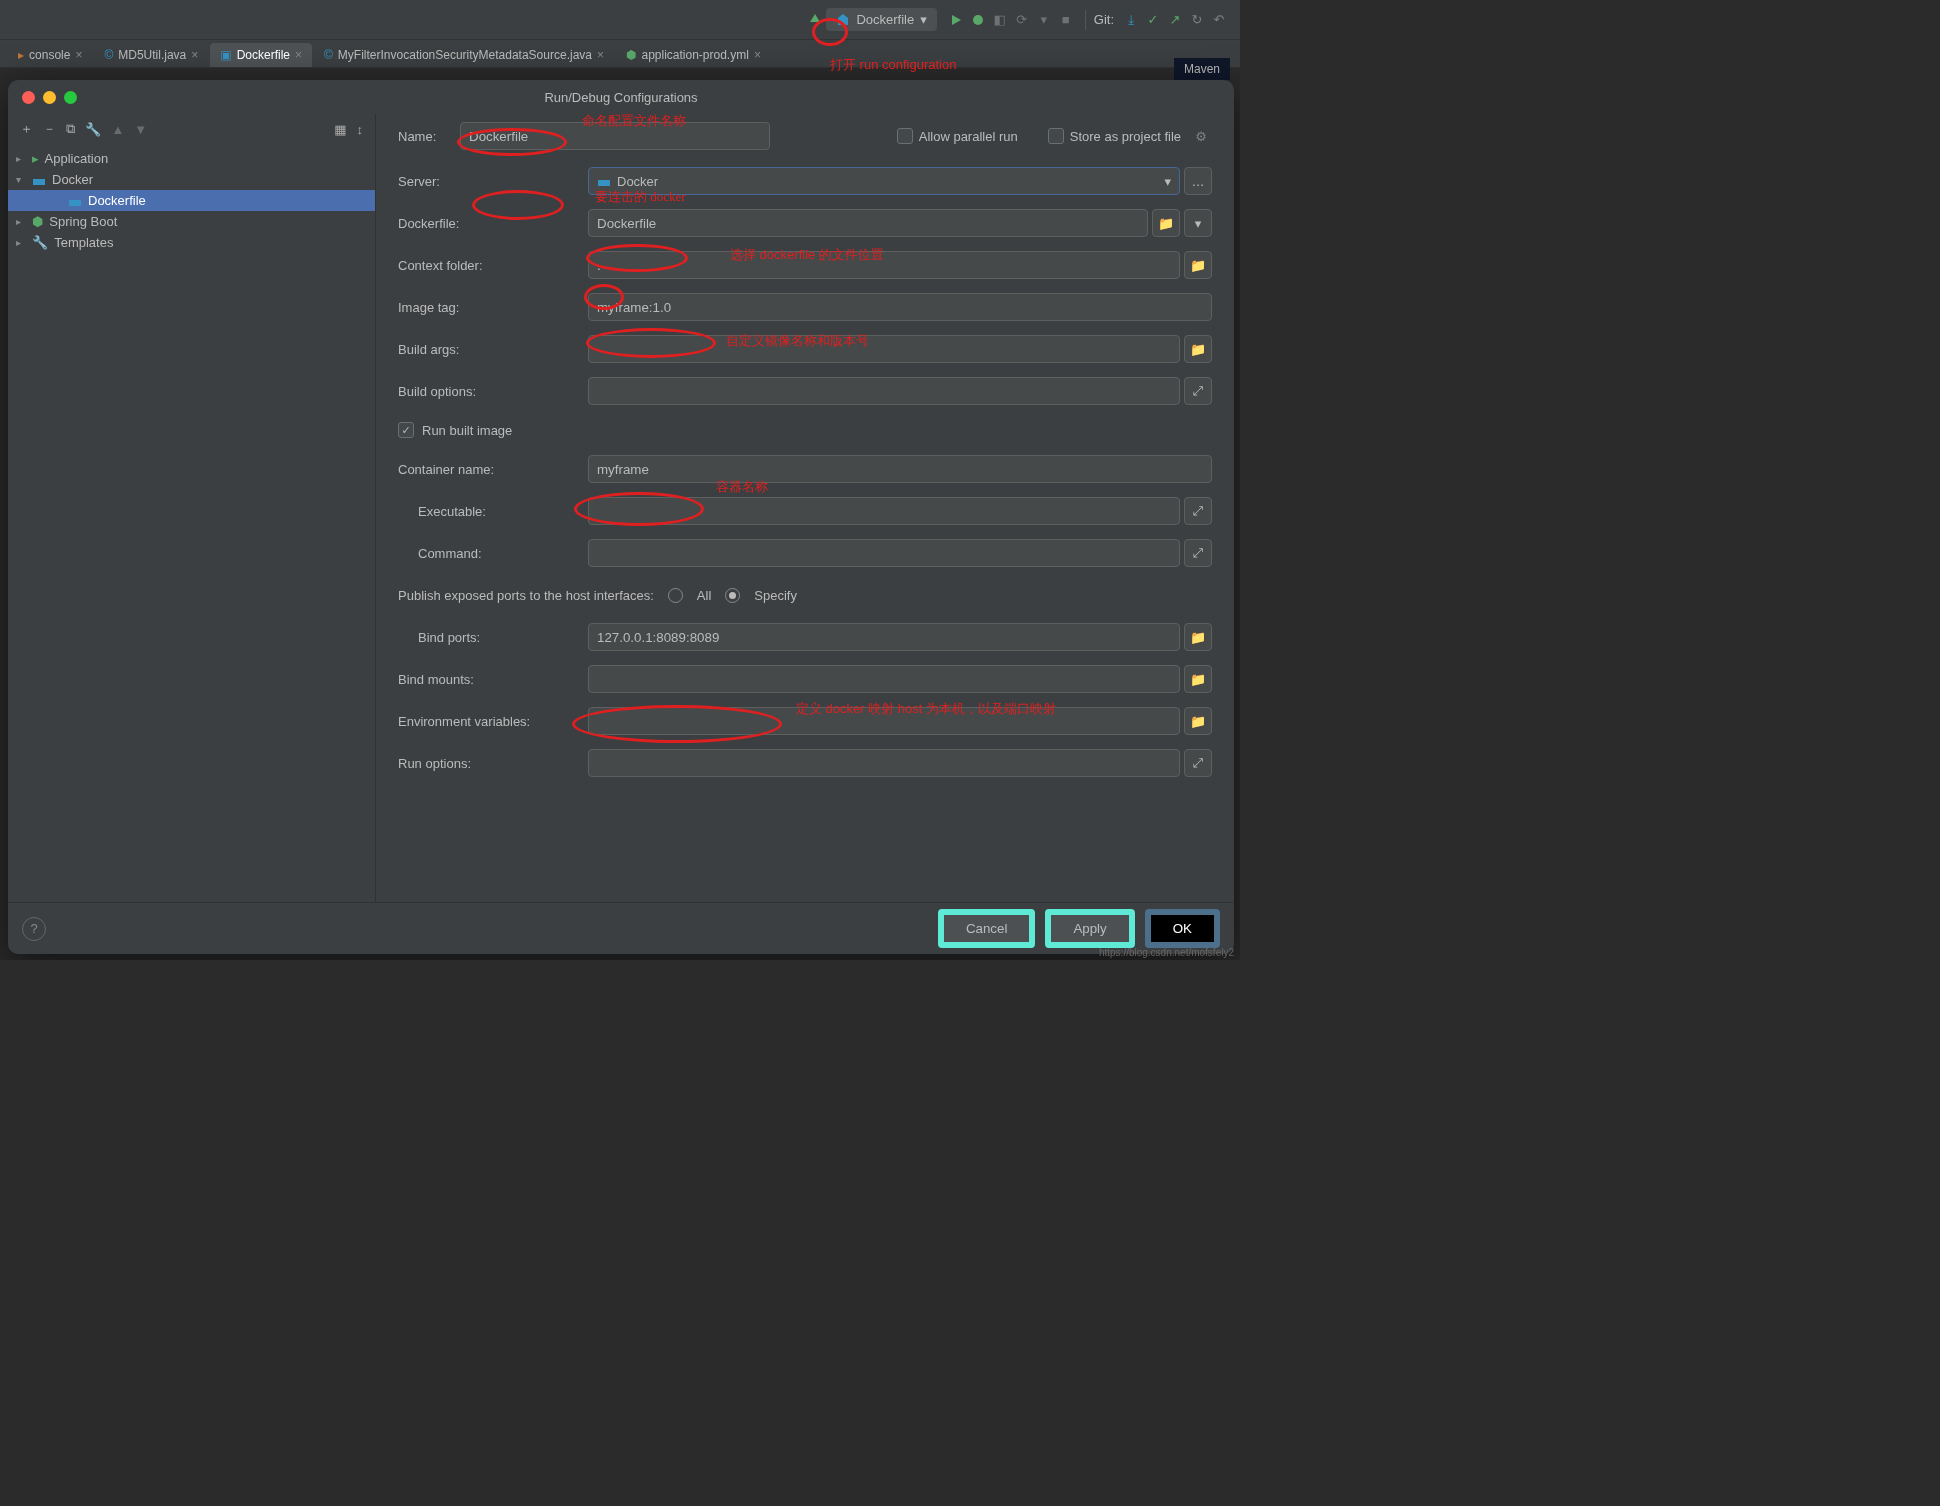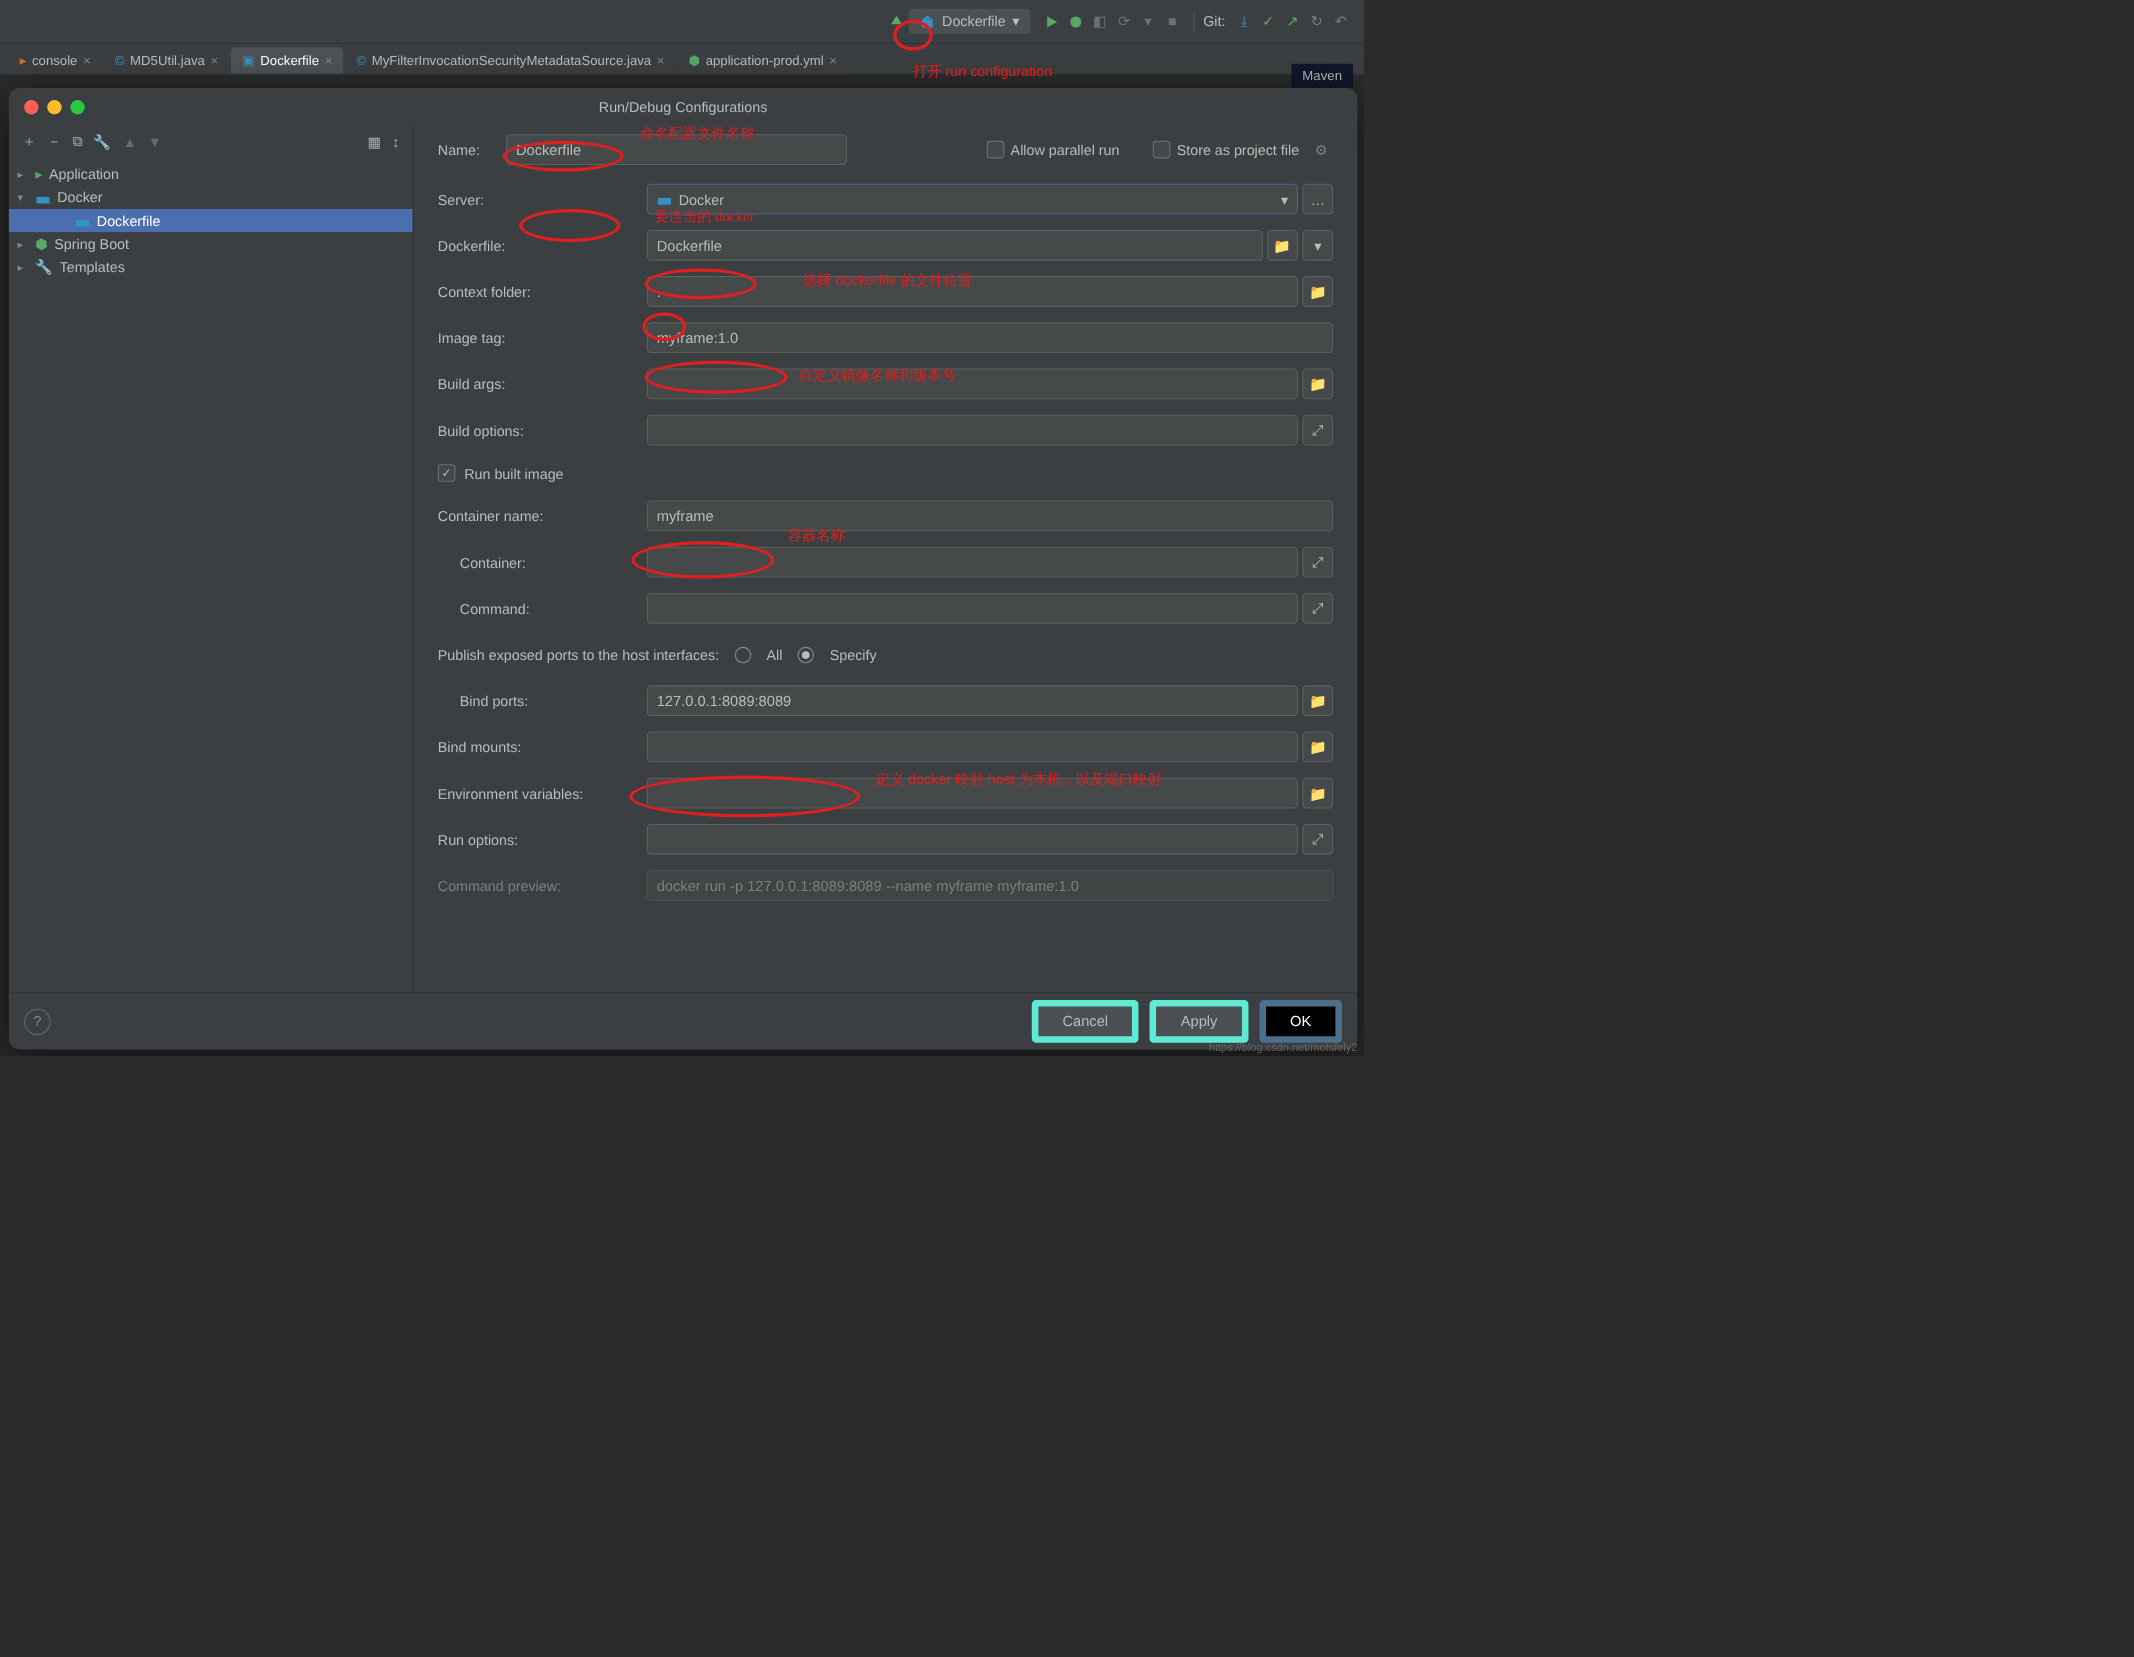--- a/index.html
+++ b/index.html
@@ -244,21 +244,21 @@
         <span>Run built image</span>
       </div>
 
       <div class="form-row">
         <span class="flabel">Container name:</span>
         <input class="finput" value="myframe" style="">
       </div>
 
 
       <div class="form-row indent">
-        <span class="flabel">Container:</span>
+        <span class="flabel">Executable:</span>
         <input class="finput" style="">
         <div class="iconbtn">⤢</div>
       </div>
 
       <div class="form-row indent">
         <span class="flabel">Command:</span>
         <input class="finput" style="">
         <div class="iconbtn">⤢</div>
       </div>
 
@@ -287,24 +287,20 @@
         <input class="finput" style="">
         <div class="iconbtn">📁</div>
       </div>
 
       <div class="form-row">
         <span class="flabel">Run options:</span>
         <input class="finput" style="">
         <div class="iconbtn">⤢</div>
       </div>
 
-      <div class="form-row" style="opacity:.5">
-        <span class="flabel">Command preview:</span>
-        <input class="finput" readonly="" value="docker run -p 127.0.0.1:8089:8089 --name myframe myframe:1.0" style="">
-      </div>
     </div>
   </div>
 
   <div class="dlg-footer">
     <div class="help">?</div>
     <div class="spacer"></div>
     <button class="btn">Cancel</button>
     <button class="btn">Apply</button>
     <button class="btn primary">OK</button>
   </div>

